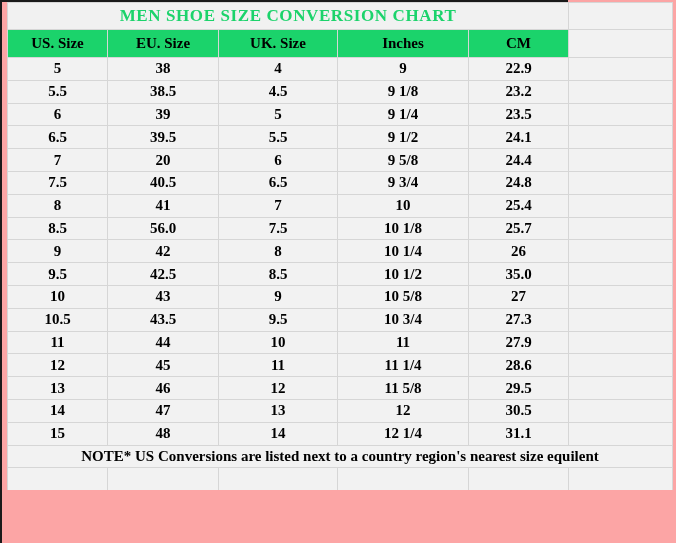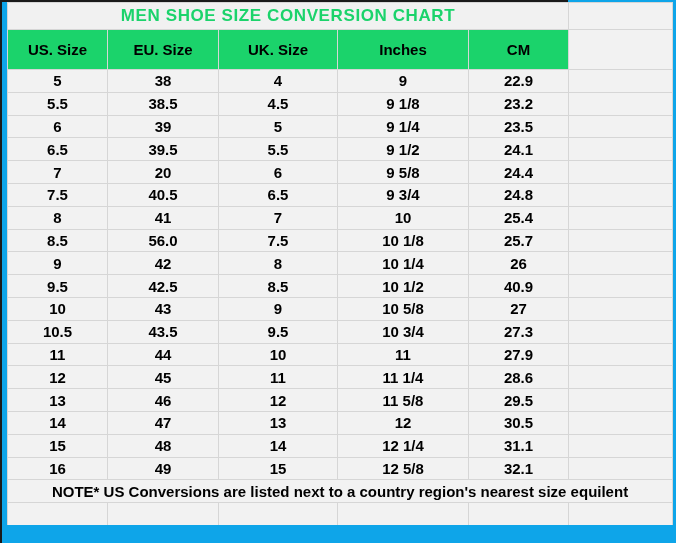--- a/index.html
+++ b/index.html
@@ -6,38 +6,38 @@
     --accent:#1bd36b;
     --cell-bg:#f2f2f2;
     --grid:#d6d6d6;
   }
   *{box-sizing:border-box;}
   html,body{margin:0;padding:0;}
   body{
     width:676px;height:543px;overflow:hidden;background:#ffffff;
     font-family:"Liberation Sans", sans-serif;color:#000;
   }
-  .canvas{position:relative;width:676px;height:543px;overflow:hidden;background:#0ea5e9;}
+  .canvas{position:relative;width:676px;height:543px;overflow:hidden;background:#fca5a5;font-family:Liberation Serif, serif;}
   .edge-left{position:absolute;left:0;top:0;width:2px;height:543px;background:#1a1a1a;z-index:5;}
   .edge-top{position:absolute;left:0;top:0;width:568px;height:2px;background:#1a1a1a;z-index:5;}
   table.sheet{
     position:absolute;left:7px;top:2px;width:665px;
     border-collapse:collapse;table-layout:fixed;
   }
   td,th{
     background:var(--cell-bg);
     border:1px solid var(--grid);
     font-weight:bold;font-size:15px;text-align:center;vertical-align:middle;
     padding:0;overflow:hidden;white-space:nowrap;
   }
   tr.title-row td{height:27px;}
   td.title{
     color:var(--accent);font-size:17px;letter-spacing:0.6px;background:#f1f1f1;
   }
-  tr.header-row th{height:40px;background:var(--accent);font-size:15px;}
+  tr.header-row th{height:28px;background:var(--accent);font-size:15px;}
   tr.header-row th.extra{background:var(--cell-bg);}
   tbody tr td{height:22.8px;}
   tr.note-row td{height:22.8px;}
   td.note1{text-align:center;font-size:15px;}
   td.note2{text-align:left;padding-left:2px;font-size:15px;overflow:visible;}
   tr.partial-row td{height:22px;border-bottom:none;}
 </style>
 </head>
 <body>
 
@@ -139,21 +139,21 @@
           <td>8</td>
           <td>10 1/4</td>
           <td>26</td>
           <td class="extra"></td>
         </tr>
         <tr>
           <td>9.5</td>
           <td>42.5</td>
           <td>8.5</td>
           <td>10 1/2</td>
-          <td>40.9</td>
+          <td>35.0</td>
           <td class="extra"></td>
         </tr>
         <tr>
           <td>10</td>
           <td>43</td>
           <td>9</td>
           <td>10 5/8</td>
           <td>27</td>
           <td class="extra"></td>
         </tr>
@@ -198,28 +198,20 @@
           <td class="extra"></td>
         </tr>
         <tr>
           <td>15</td>
           <td>48</td>
           <td>14</td>
           <td>12 1/4</td>
           <td>31.1</td>
           <td class="extra"></td>
         </tr>
-        <tr>
-          <td>16</td>
-          <td>49</td>
-          <td>15</td>
-          <td>12 5/8</td>
-          <td>32.1</td>
-          <td class="extra"></td>
-        </tr>
       </tbody>
     <tfoot>
       <tr class="note-row">
         <td class="note1" colspan="6">NOTE* US Conversions are listed next to a country region's nearest size equilent</td>
       </tr>
       <tr class="partial-row">
         <td></td>
         <td></td>
         <td></td>
         <td></td>

